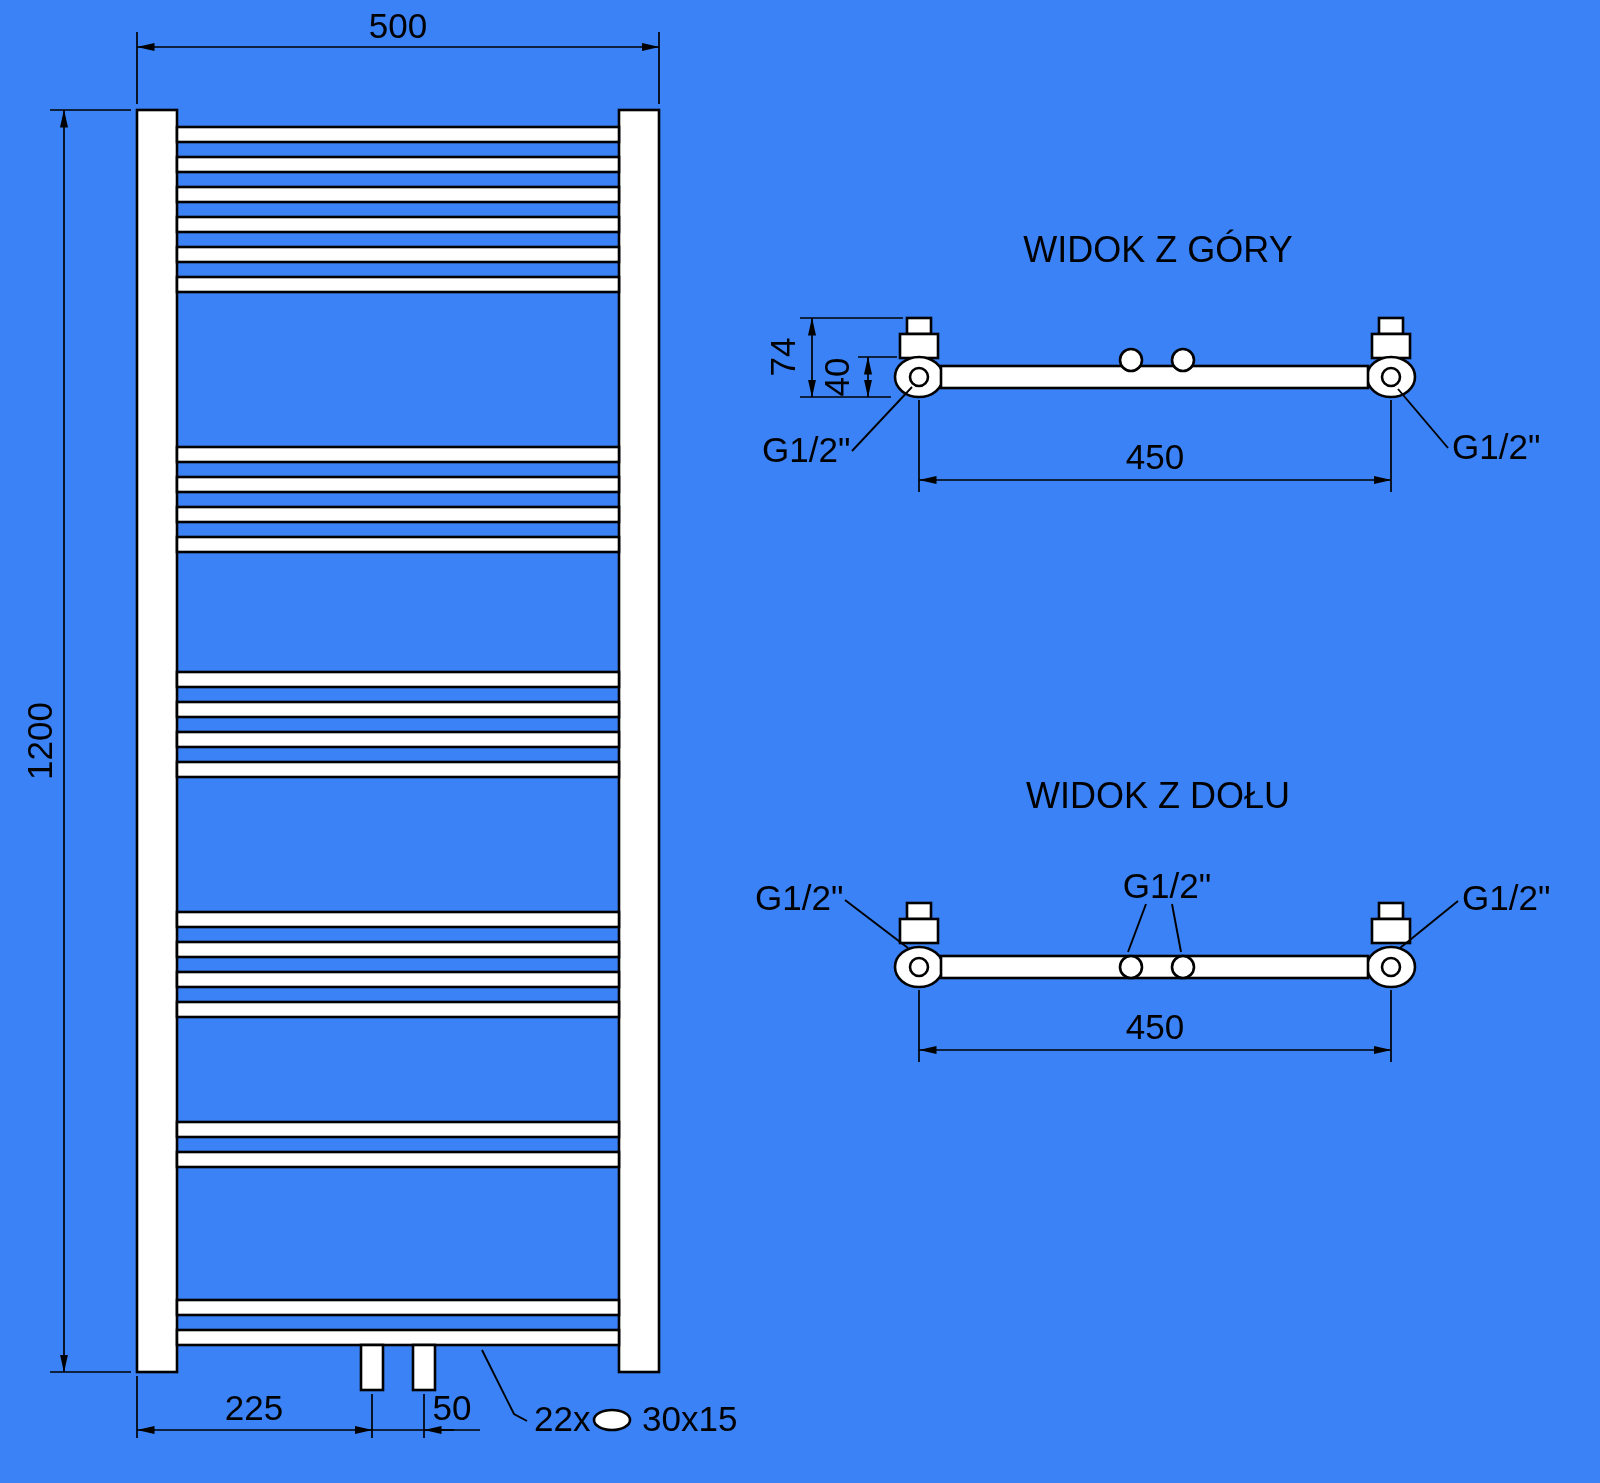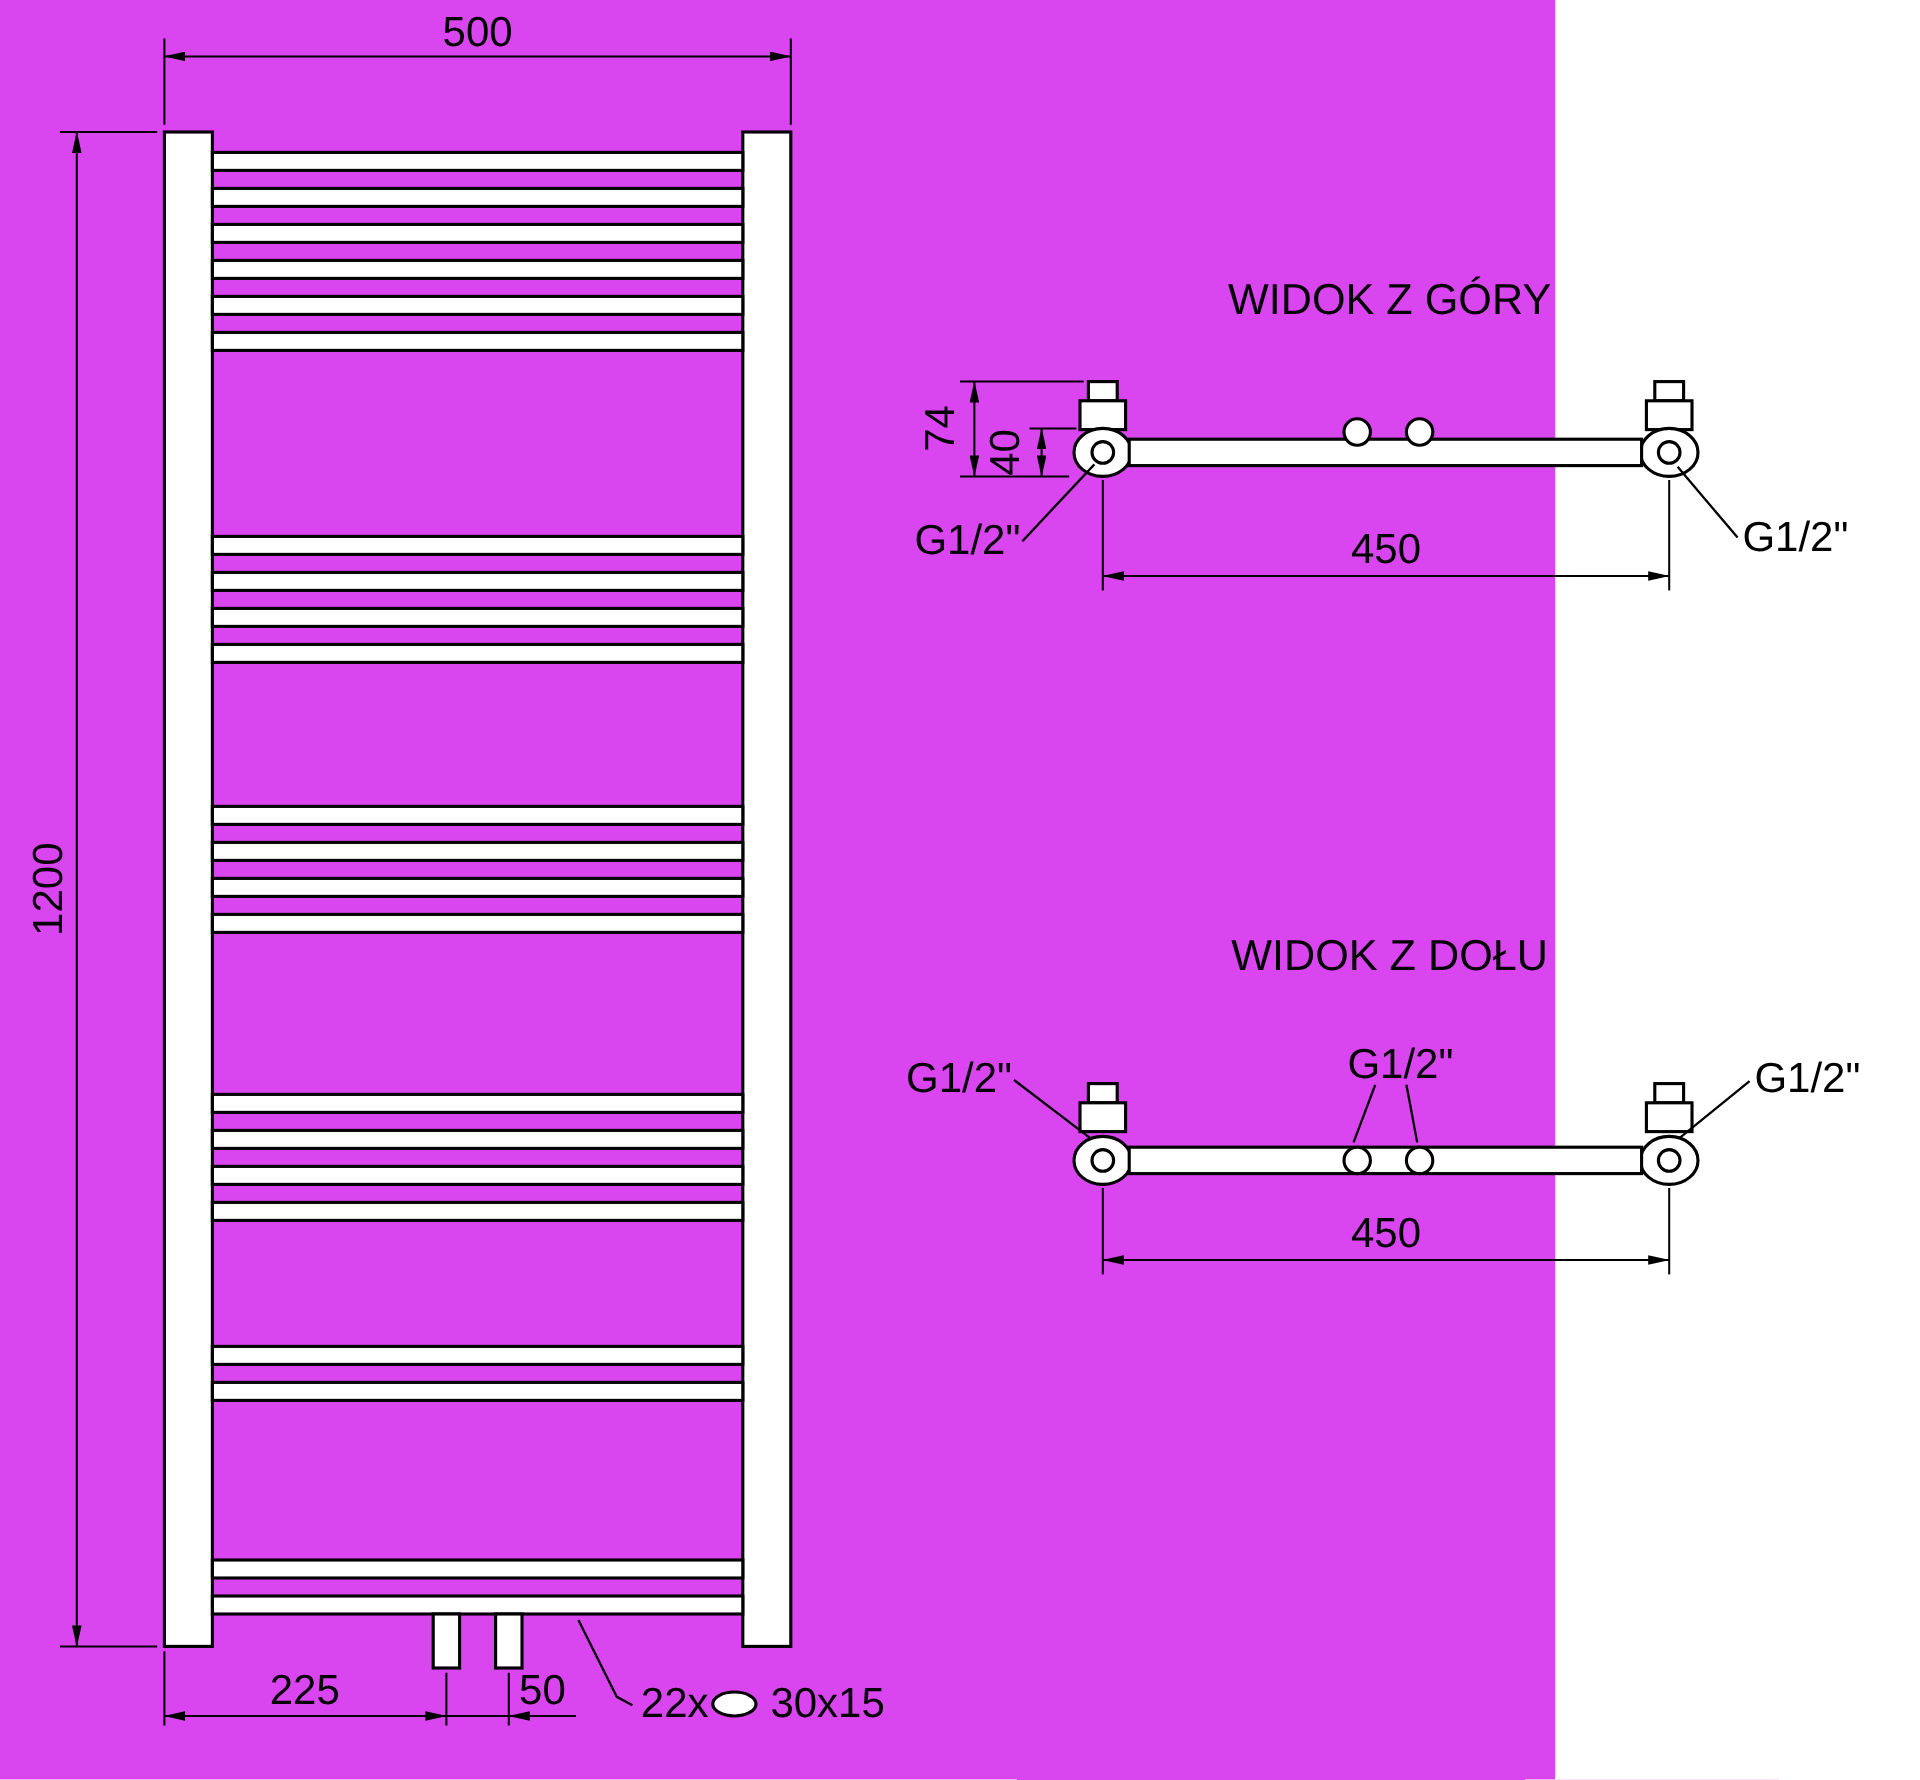--- a/index.html
+++ b/index.html
@@ -1,16 +1,16 @@
 <!DOCTYPE html>
 <html><head>
 <meta charset="utf-8">
 <style>
   html,body{margin:0;padding:0;background:#ffffff;}
-  .page{width:1296px;height:1483px;background:#d946ef;position:relative;}
+  .page{width:1600px;height:1483px;background:#3b82f6;position:relative;}
   svg{display:block;}
   .obj{fill:#ffffff;stroke:#000000;stroke-width:2.6;stroke-linejoin:miter;}
   .thin{stroke:#000000;stroke-width:1.7;fill:none;}
   .dim{stroke:#000000;stroke-width:1.7;fill:none;}
   .leader{stroke:#000000;stroke-width:1.9;fill:none;}
   text{font-family:"Liberation Sans","DejaVu Sans",sans-serif;fill:#000000;}
   .dim-text{font-size:35px;}
   .title-text{font-size:36px;font-weight:500;}
   .port-text{font-size:35px;}
 </style>

